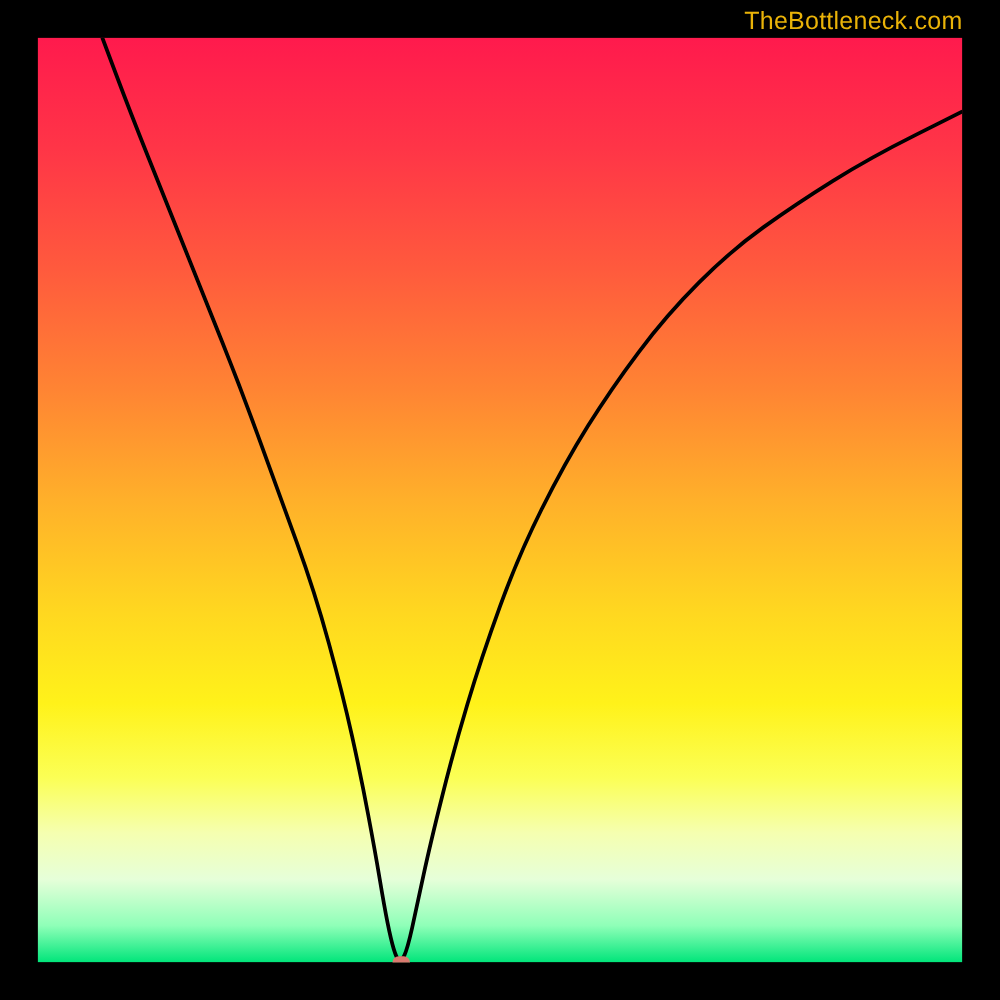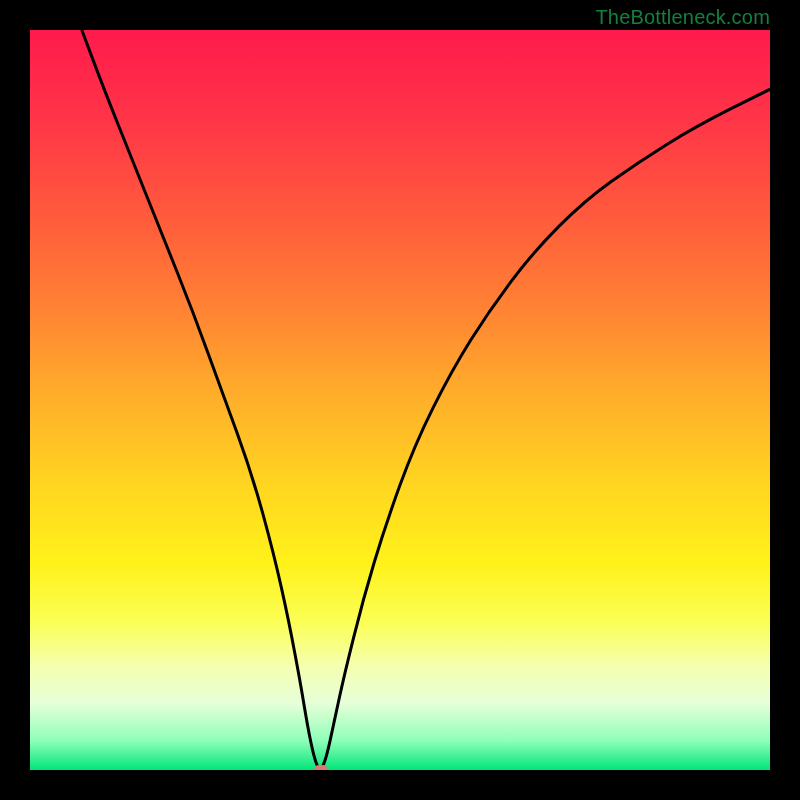--- a/index.html
+++ b/index.html
@@ -40,21 +40,21 @@
     width: 100%;
     height: 100%;
   }
   .watermark {
     position: absolute;
     top: 6px;
     right: 30px;
     font-family: Arial, Helvetica, sans-serif;
     font-size: 20px;
     font-weight: 500;
-    color: #15803d;
+    color: #eab308;
     letter-spacing: 0.2px;
   }
   .dot {
     position: absolute;
     width: 14px;
     height: 10px;
     border-radius: 5px;
     background: #d97a6f;
   }
 </style>

